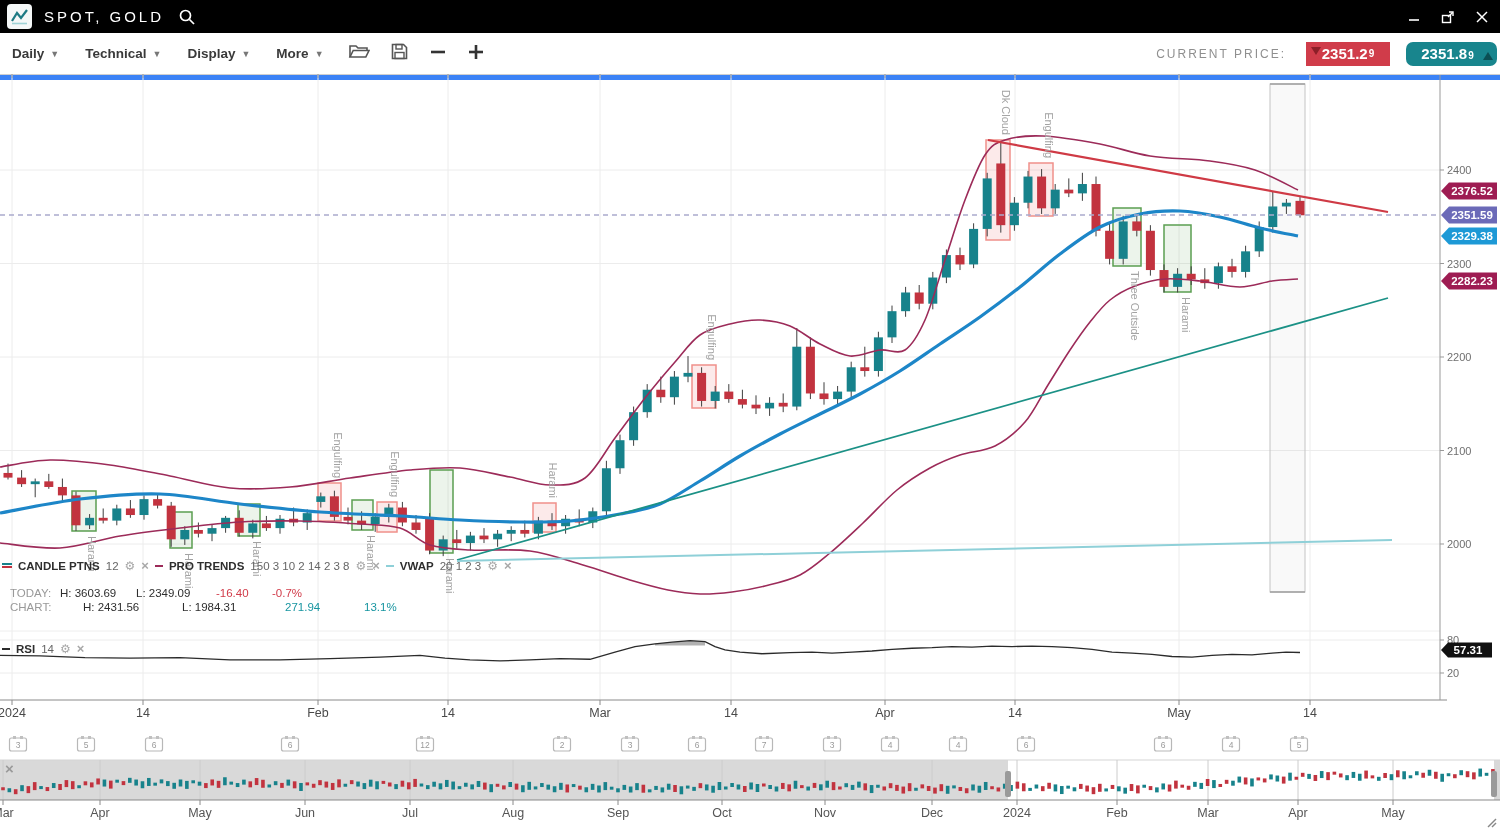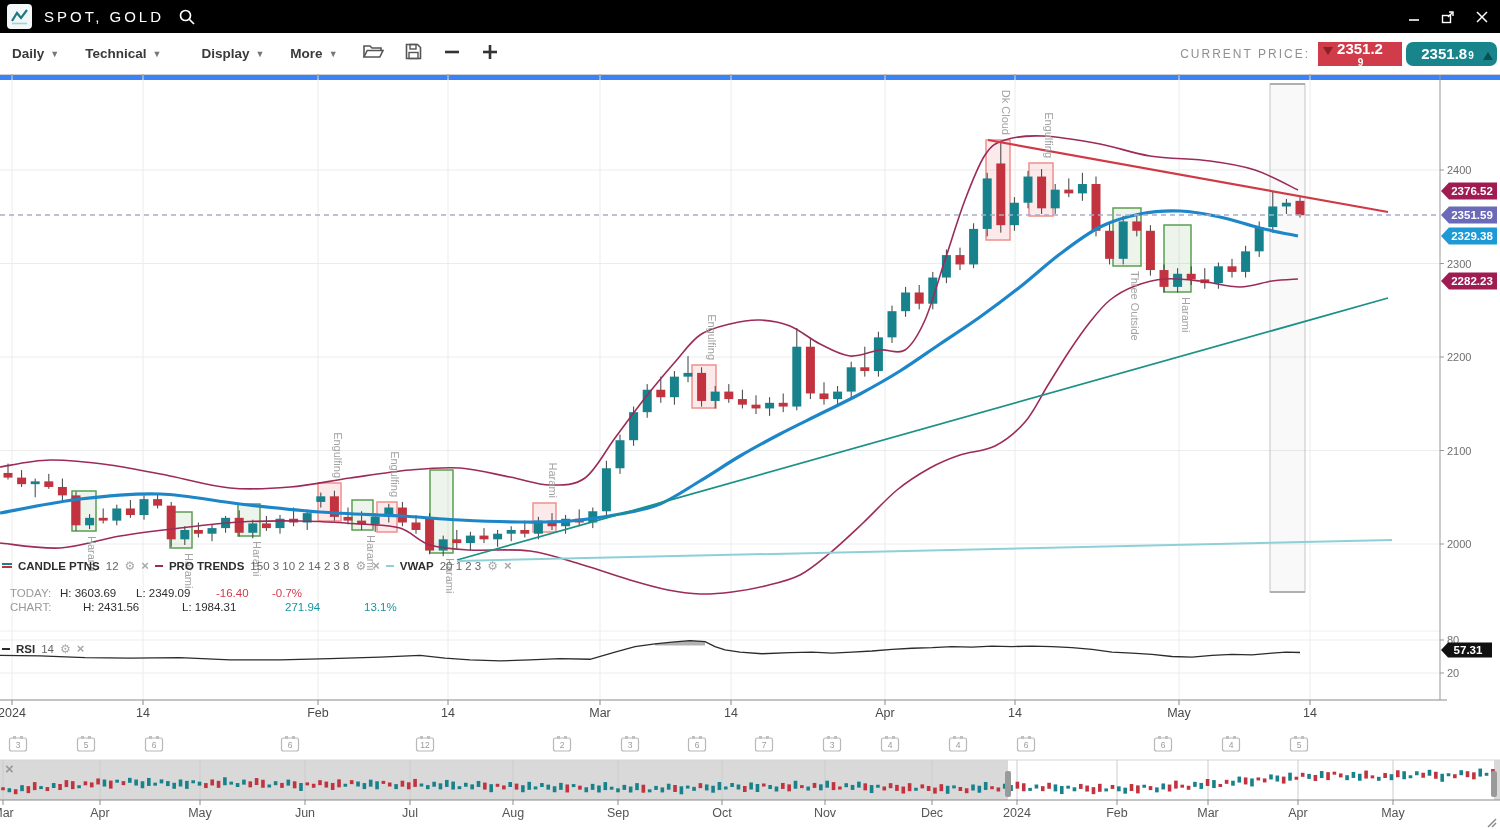--- a/index.html
+++ b/index.html
@@ -10,23 +10,23 @@
   .symbol{color:#fff;font-size:15px;letter-spacing:3px;margin-left:12px;}
   .tb-search{margin-left:14px;display:flex;align-items:center;}
   .win-controls{position:absolute;right:8px;top:0;height:33px;display:flex;align-items:center;gap:14px;}
   .win-btn{width:20px;height:20px;display:flex;align-items:center;justify-content:center;cursor:default;}
   
   .toolbar{position:absolute;left:0;top:33px;width:1500px;height:41px;background:#fff;border-bottom:6px solid #3b82f6;display:flex;align-items:center;}
   .menu{display:flex;align-items:center;gap:6px;margin-left:14px;font-size:13.5px;color:#3a3a3a;font-weight:600;}
   .menu:first-child{margin-left:12px;}
   .caret{font-size:9px;color:#777;}
   .tool-icons{display:flex;align-items:center;gap:20px;margin-left:24px;}
-  .pricebox{position:absolute;right:3px;top:0;height:41px;display:flex;align-items:center;gap:4px;}
+  .pricebox{position:absolute;right:3px;top:0;height:41px;display:flex;align-items:center;gap:16px;}
   .cp-label{font-size:12px;color:#8f8f8f;letter-spacing:2px;margin-right:4px;}
-  .badge{height:24px;display:flex;align-items:center;justify-content:center;color:#fff;font-size:15px;font-weight:bold;position:relative;flex-direction:column;}
+  .badge{height:24px;display:flex;align-items:center;justify-content:center;color:#fff;font-size:15px;font-weight:bold;position:relative;}
   .badge-bid{width:84px;background:#d03c4a;}
   .badge-ask{width:91px;background:#18858d;border-radius:7px;}
   .sup{font-size:10px;margin-left:1px;}
   .arr{width:0;height:0;position:absolute;}
   .arr-down{left:5px;top:5px;border-left:5px solid transparent;border-right:5px solid transparent;border-top:8px solid #8c1f28;}
   .arr-up{right:4px;top:10px;border-left:5px solid transparent;border-right:5px solid transparent;border-bottom:8px solid #0b4f54;}
   
   .overlay{position:absolute;font-size:11.5px;color:#333;white-space:nowrap;}
   .lg{display:flex;align-items:center;gap:6px;}
   .lg-b{font-weight:bold;color:#2e2e2e;}
@@ -93,21 +93,21 @@
 
   <div class="toolbar">
     <span class="menu">
         <span>Daily</span>
         <span class="caret">▼</span>
       </span>
     <span class="menu" style="margin-left:26px">
         <span>Technical</span>
         <span class="caret">▼</span>
       </span>
-    <span class="menu" style="margin-left:40px">
+    <span class="menu" style="margin-left:26px">
         <span>Display</span>
         <span class="caret">▼</span>
       </span>
     <span class="menu" style="margin-left:26px">
         <span>More</span>
         <span class="caret">▼</span>
       </span>
     <div class="tool-icons">
       <span>
         <svg width="22" height="19" viewBox="0 0 22 19">

